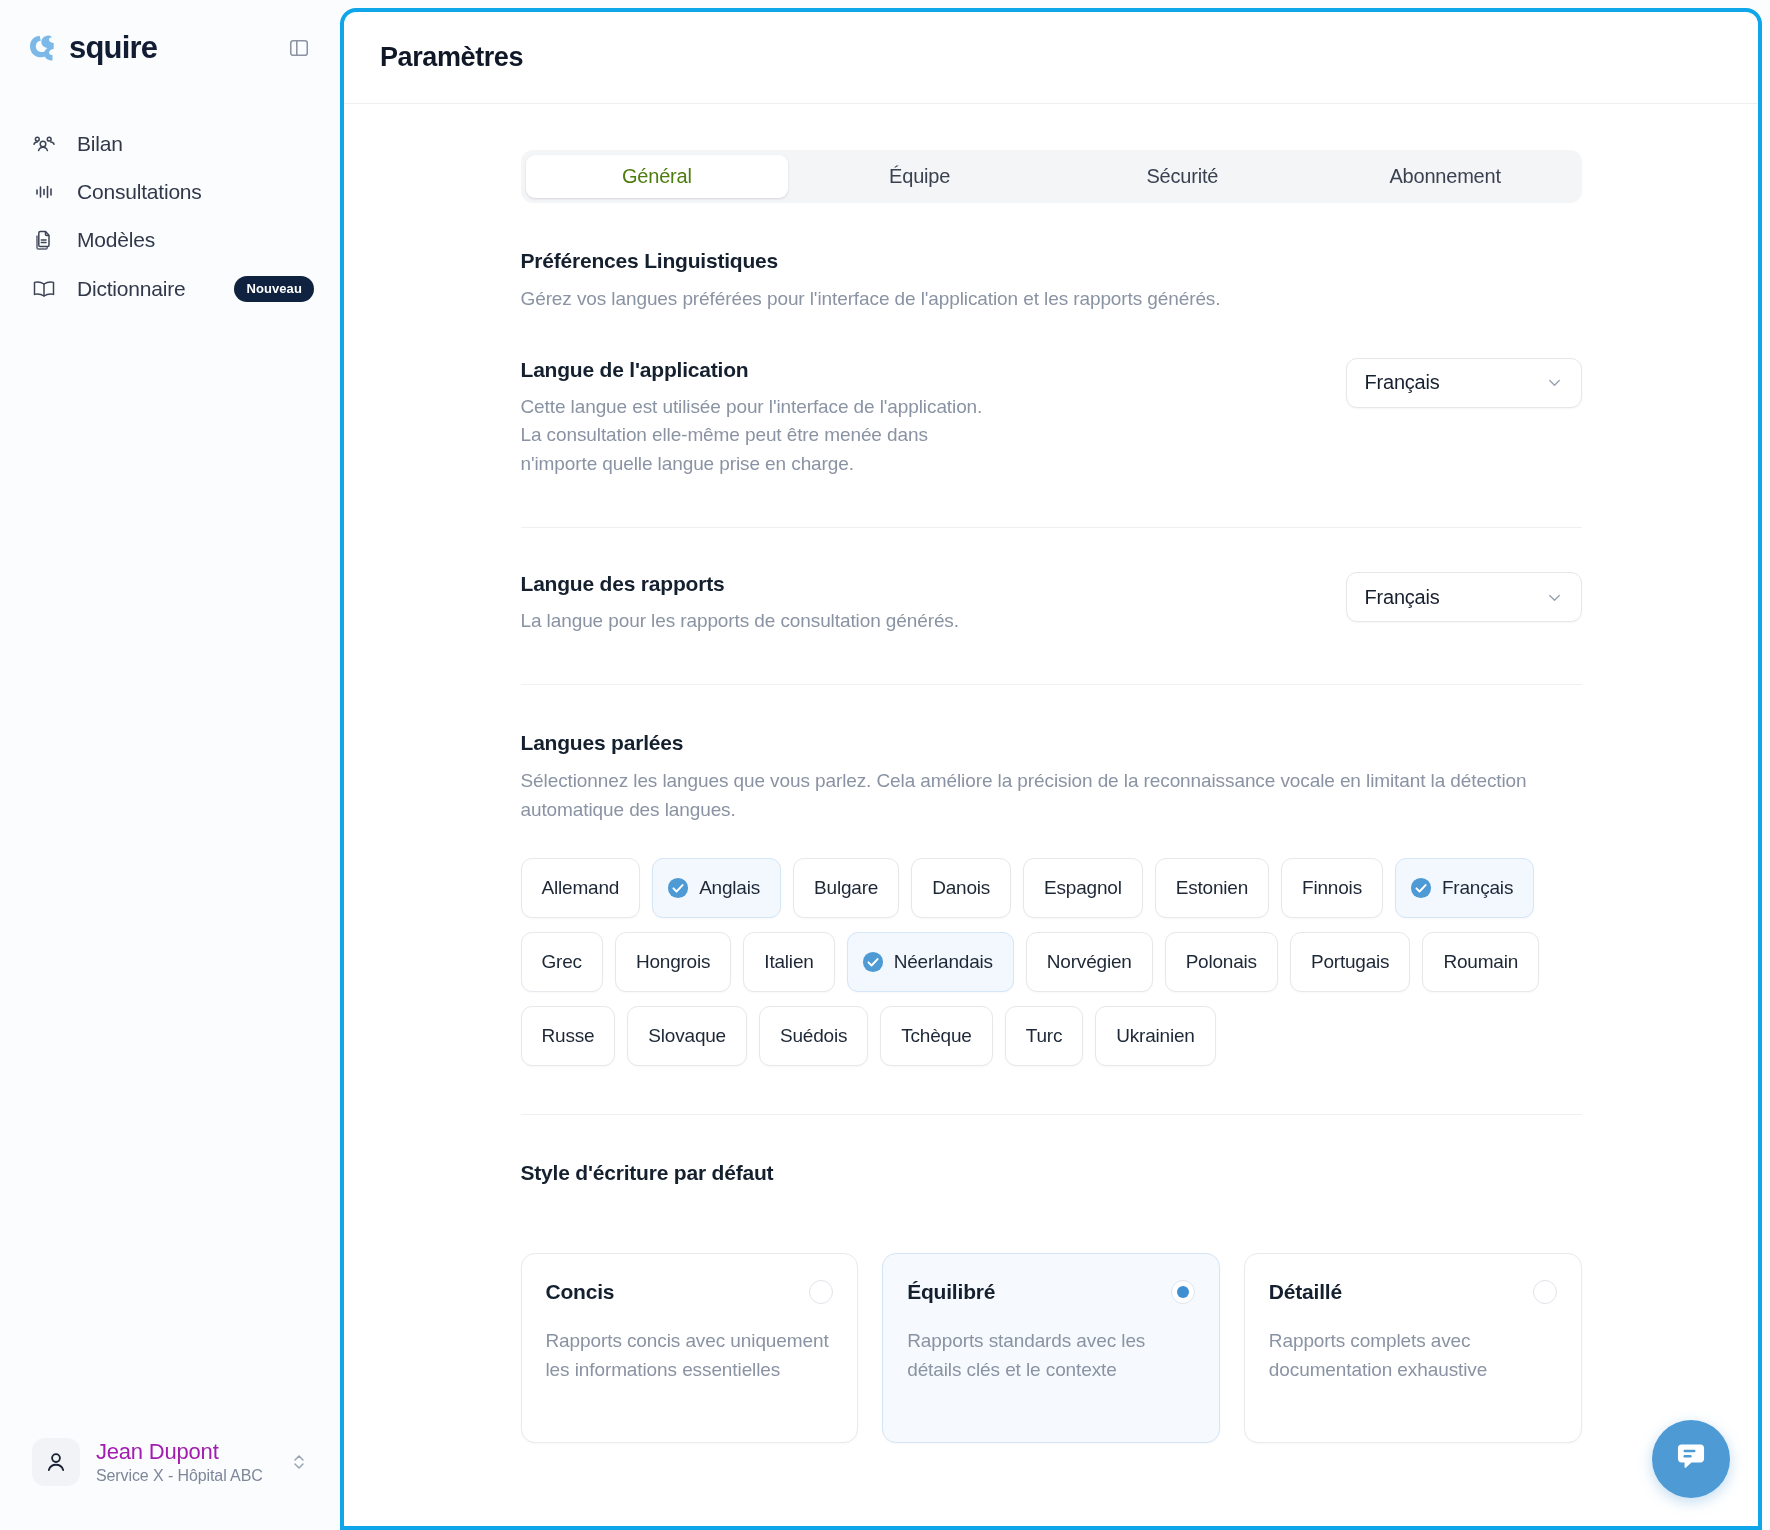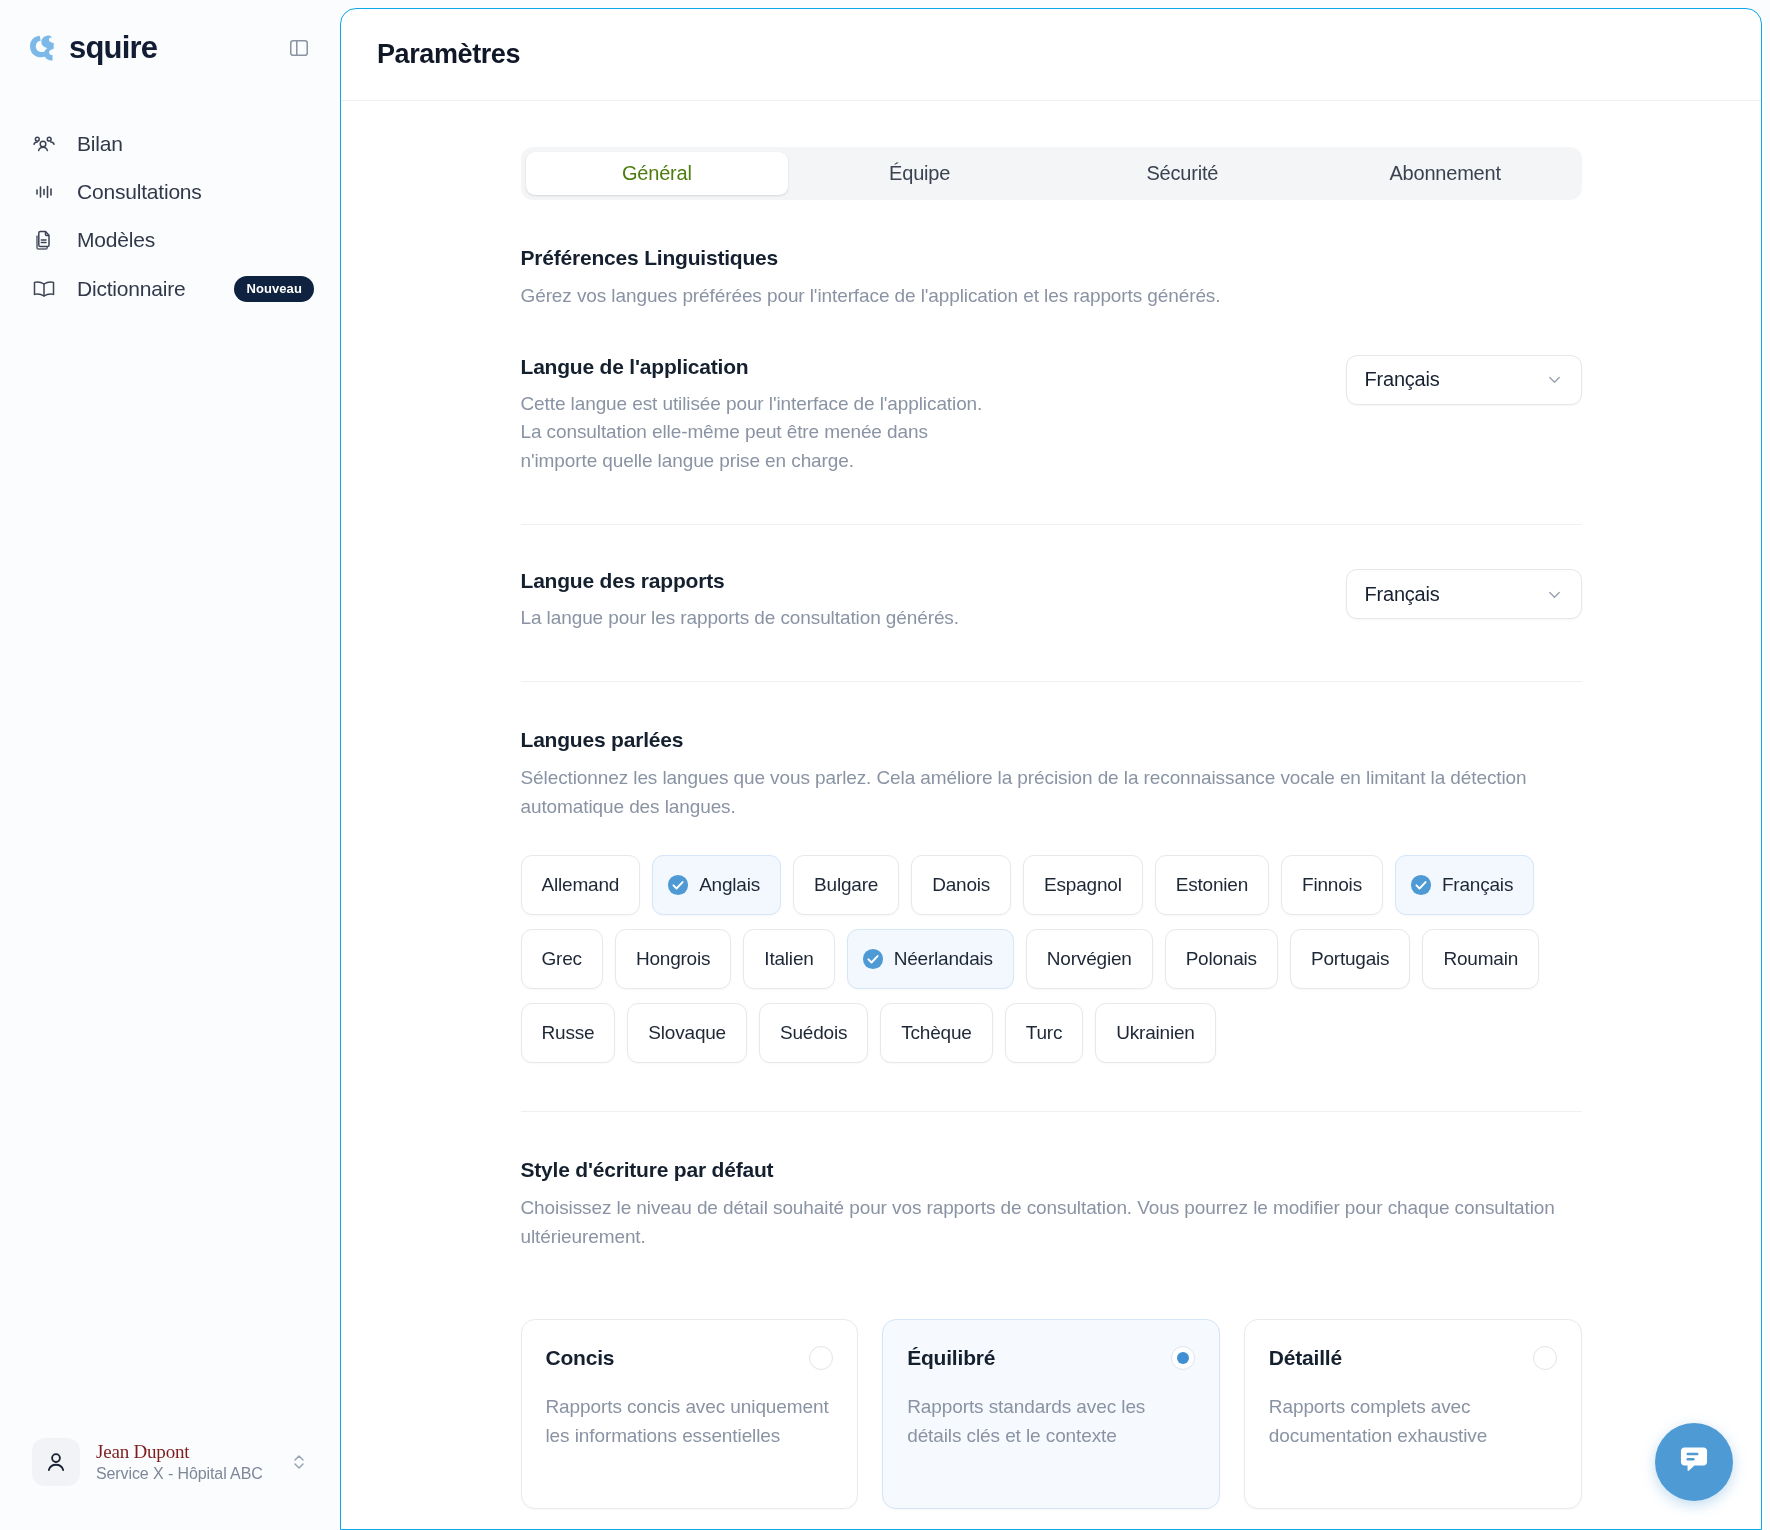--- a/index.html
+++ b/index.html
@@ -65,32 +65,32 @@
     display: flex; align-items: center; gap: 16px;
     padding: 10px 12px; border-radius: 14px; cursor: pointer;
   }
   .avatar {
     width: 48px; height: 48px; border-radius: 13px;
     background: #f1f3f6; display: flex;
     align-items: center; justify-content: center;
     color: #1a2233; flex: 0 0 48px;
   }
   .profile-text { display: flex; flex-direction: column; gap: 2px; }
-  .profile-name { font-size: 19px; color: #7f1d1d; font-weight: 500; letter-spacing: -0.2px; font-family: Liberation Serif, serif; }
+  .profile-name { font-size: 22px; color: #a21caf; font-weight: 500; letter-spacing: -0.2px; }
   .profile-sub { font-size: 16px; color: #7d8798; letter-spacing: -0.1px; }
   .profile-chev { margin-left: auto; color: #9aa3b2; display:flex; align-items:center; }
 
   
   .main {
     flex: 1; height: 1530px;
     padding: 8px 8px 0 0;
   }
   .panel {
     background: #ffffff;
-    border: 1px solid #0ea5e9;
+    border: 4px solid #0ea5e9;
     border-radius: 16px 16px 0 0;
     height: 1522px;
     overflow: hidden;
     position: relative;
   }
   .panel-head {
     height: 92px; border-bottom: 1px solid #eef0f3;
     display: flex; align-items: center; padding: 0 36px;
   }
   .panel-title {
@@ -439,21 +439,20 @@
                 </div>
                 <div class="chip">
                   <span>Ukrainien</span>
                 </div>
               </div>
             <div class="divider"></div>
           </section>
 
           <section class="section">
             <div class="sec-title">Style d'écriture par défaut</div>
-            <div class="sec-desc">Choisissez le niveau de détail souhaité pour vos rapports de consultation. Vous pourrez le modifier pour chaque consultation ultérieurement.</div>
             <div class="style-cards" id="style-cards">
                 <div class="style-card">
                   <div class="style-head">
                     <div class="style-name">Concis</div>
                     <div class="radio"></div>
                   </div>
                   <div class="style-desc">Rapports concis avec uniquement les informations essentielles</div>
                 </div>
                 <div class="style-card selected">
                   <div class="style-head">

